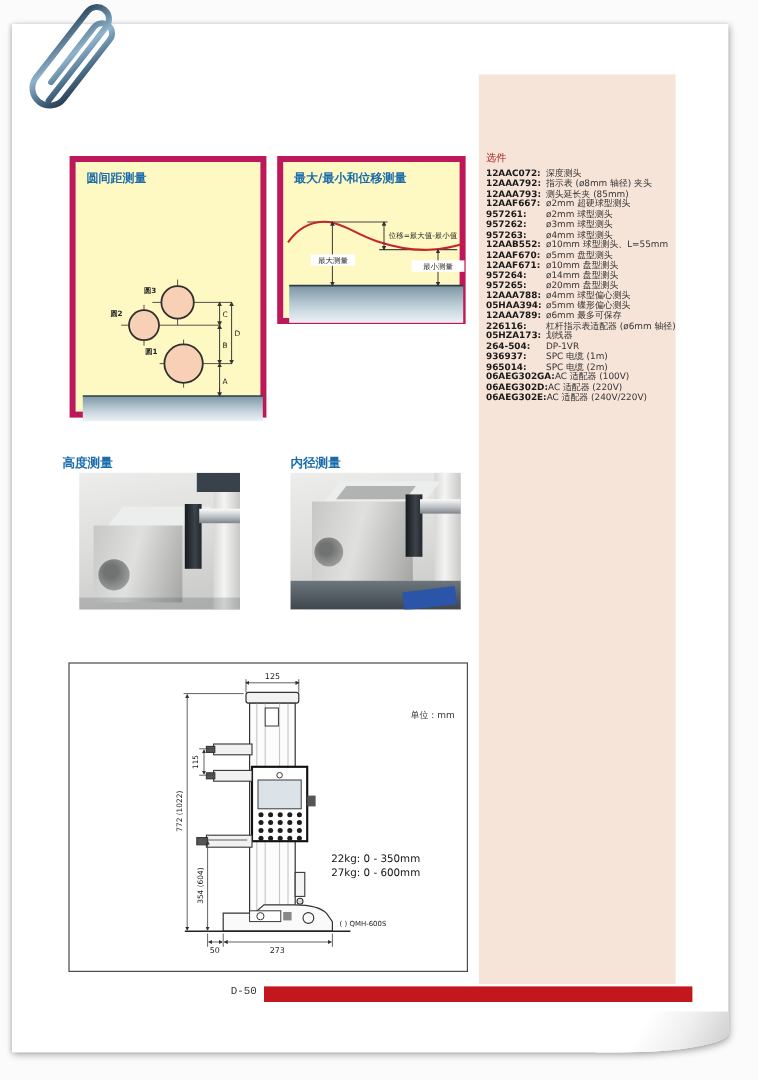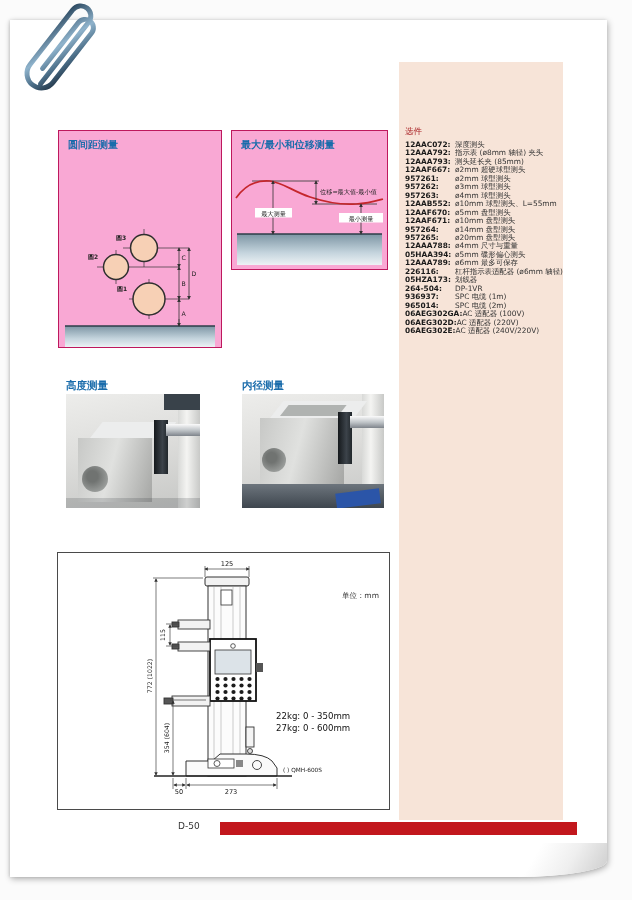--- a/index.html
+++ b/index.html
@@ -7,21 +7,21 @@
           font-family:"DejaVu Sans","Liberation Sans",sans-serif;color:#222;}
   .page{position:absolute;left:10px;top:20px;width:597px;height:857px;background:#ffffff;
         box-shadow:1px 2px 6px rgba(0,0,0,.30), -1px 0 3px rgba(0,0,0,.10);
         border-bottom-right-radius:90px 16px;}
   .page::after{content:"";position:absolute;right:0;bottom:0;width:110px;height:34px;
         background:linear-gradient(300deg,#cccccc 0%,#efefef 35%,#ffffff 65%);
         border-bottom-right-radius:90px 16px;}
   .paperclip{position:absolute;left:44px;top:-6px;width:52px;height:112px;
         transform:rotate(38deg);transform-origin:50% 40%;}
   
-  .box{position:absolute;background:#f9a8d4;border:1px solid #be185d;box-sizing:border-box;}
+  .box{position:absolute;background:#fef9c3;border:5px solid #be185d;box-sizing:border-box;}
   .box1{left:58px;top:130px;width:164px;height:218px;}
   .box2{left:231px;top:130px;width:157px;height:140px;}
   .box-title{margin:7px 9px 3px 9px;font-size:10px;font-weight:bold;color:#1a6cab;}
   .box-body{margin:0 9px;font-size:8.6px;line-height:13px;color:#333;}
   .box svg{position:absolute;left:0;}
   .svg1{top:96px;width:162px;height:122px;}
   .svg2{top:40px;width:155px;height:100px;}
   svg text{font-family:"DejaVu Sans","Liberation Sans",sans-serif;fill:#222;}
   
   .pink-panel{position:absolute;left:399px;top:62px;width:164px;height:758px;background:#f7e4d8;}
@@ -49,21 +49,21 @@
   .p2-blue{position:absolute;right:4px;bottom:2px;width:44px;height:15px;background:#2b55a8;transform:rotate(-7deg);}
   .p2-opening{position:absolute;background:#b0b3b1;transform:skewX(-38deg);transform-origin:bottom left;}
   
   .dims-title{position:absolute;left:58px;top:532px;font-size:10.5px;font-weight:bold;color:#1a6cab;margin-top:40px;}
   .dims-box{position:absolute;left:57px;top:552px;width:333px;height:258px;background:#fff;
             border:1px solid #4a4a4a;box-sizing:border-box;}
   .unit-label{position:absolute;right:10px;top:6px;font-size:7.5px;color:#333;margin-top:32px;}
   .dims-box svg{position:absolute;left:0;top:0;width:331px;height:256px;}
   .weights{position:absolute;left:218px;top:158px;font-size:8.6px;line-height:11.5px;color:#111;}
   
-  .footer-label{position:absolute;left:178px;top:821px;width:36px;text-align:left;font-size:9px;color:#333;}
+  .footer-label{position:absolute;left:178px;top:821px;width:36px;text-align:right;font-size:9px;color:#333;font-family:Liberation Mono, monospace;}
   .footer-bar{position:absolute;left:220px;top:822px;width:357px;height:13px;background:#c2171d;}
 </style>
 </head>
 <body>
 
 <div class="canvas">
   <div class="page"></div>
 
   <svg class="paperclip" viewBox="0 0 44 100">
     <defs>
@@ -205,21 +205,21 @@
         <div class="opt-row">
       <span class="opt-code">957264:</span>
       <span class="opt-desc">ø14mm 盘型测头</span>
     </div>
         <div class="opt-row">
       <span class="opt-code">957265:</span>
       <span class="opt-desc">ø20mm 盘型测头</span>
     </div>
         <div class="opt-row">
       <span class="opt-code">12AAA788:</span>
-      <span class="opt-desc">ø4mm 尺寸与重量</span>
+      <span class="opt-desc">ø4mm 球型偏心测头</span>
     </div>
         <div class="opt-row">
       <span class="opt-code">05HAA394:</span>
       <span class="opt-desc">ø5mm 碟形偏心测头</span>
     </div>
         <div class="opt-row">
       <span class="opt-code">12AAA789:</span>
       <span class="opt-desc">ø6mm 最多可保存</span>
     </div>
         <div class="opt-row">
@@ -250,21 +250,21 @@
       <span class="opt-code">06AEG302D:</span>
       <span class="opt-desc">AC 适配器 (220V)</span>
     </div>
         <div class="opt-row">
       <span class="opt-code">06AEG302E:</span>
       <span class="opt-desc">AC 适配器 (240V/220V)</span>
     </div>
       </div>
   </div>
 
-  <div class="photo-caption" style="left:66px;top:379px;">高度测量</div>
+  <div class="photo-caption" style="left:52px;top:379px;">高度测量</div>
   <div class="photo photo1">
     <div class="ph-strip"></div>
     <div class="ph-dark-top"></div>
     <div class="ph-blocktop" style="left:24px;bottom:70px;width:74px;height:16px;"></div>
     <div class="ph-blockfront" style="left:12px;bottom:6px;width:74px;height:64px;"></div>
     <div class="ph-hole" style="left:16px;bottom:16px;width:26px;height:26px;"></div>
     <div class="ph-probe" style="left:88px;top:26px;width:14px;height:54px;"></div>
     <div class="ph-arm" style="left:100px;top:30px;width:34px;height:12px;"></div>
     <div class="ph-floor"></div>
   </div>

